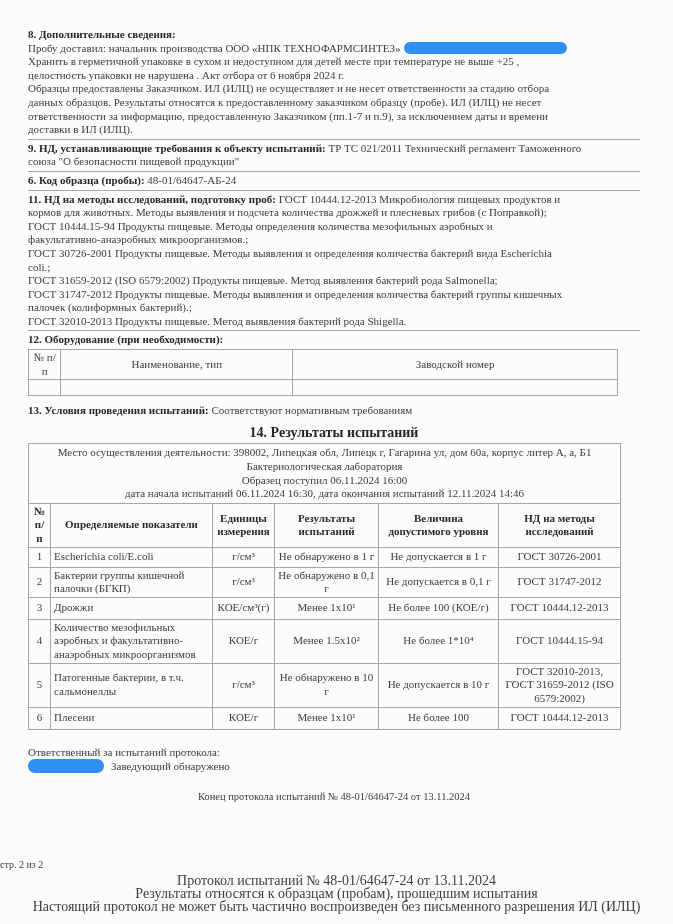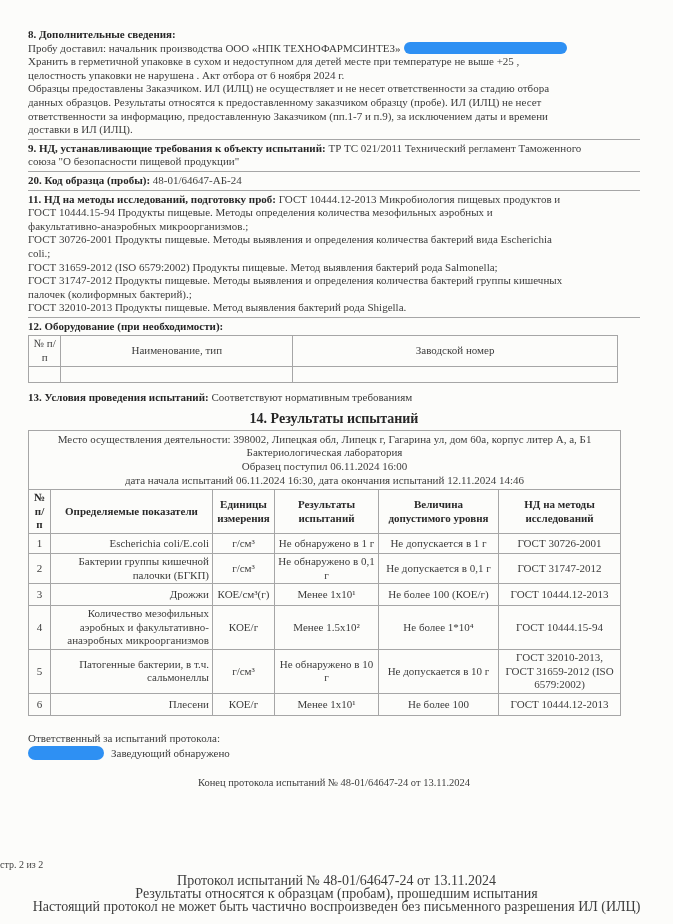--- a/index.html
+++ b/index.html
@@ -24,21 +24,21 @@
   .eq-table th { text-align:center; height:26px; }
   .eq-table td { height:13px; }
 
   .sec13 { margin-top:8px; }
   .h14 { text-align:center; font-weight:bold; font-size:14px; color:#262626; margin:8px 0 4px 0; }
 
   .res-table { width:592px; }
   .res-table td { text-align:center; }
   .res-table .info td { padding:2px 16px; }
   .res-table .hdr td { font-weight:bold; color:#2a2a2a; height:30px; }
-  .res-table td.indicator { text-align:right; }
+  .res-table td.indicator { text-align:left; }
 
   .sig { margin-top:16px; }
   .end-line { text-align:center; font-size:10.5px; margin-top:16px; }
 
   .page-num { position:absolute; top:858px; left:0; width:568px; text-align:left; font-size:10px; }
   .footer-lines { position:absolute; top:874px; left:0; width:673px; text-align:center; font-size:14px; line-height:13px; }
 </style>
 </head>
 <body>
 
@@ -55,25 +55,26 @@
       <div class="ln">ответственности за информацию, предоставленную Заказчиком (пп.1-7 и п.9), за исключением даты и времени</div>
       <div class="ln">доставки в ИЛ (ИЛЦ).</div>
     </div>
 
     <div class="sec">
       <div class="ln"><b>9. НД, устанавливающие требования к объекту испытаний:</b> <span>ТР ТС 021/2011 Технический регламент Таможенного</span></div>
       <div class="ln">союза "О безопасности пищевой продукции"</div>
     </div>
 
     <div class="sec">
-      <div class="ln"><b>20. Код образца (пробы):</b> <span>48-01/64647-АБ-24</span></div>
+      <div class="ln"><b>6. Код образца (пробы):</b> <span>48-01/64647-АБ-24</span></div>
     </div>
 
     <div class="sec">
       <div class="ln"><b>11. НД на методы исследований, подготовку проб:</b> <span>ГОСТ 10444.12-2013 Микробиология пищевых продуктов и</span></div>
+      <div class="ln">кормов для животных. Методы выявления и подсчета количества дрожжей и плесневых грибов (с Поправкой);</div>
       <div class="ln">ГОСТ 10444.15-94 Продукты пищевые. Методы определения количества мезофильных аэробных и</div>
       <div class="ln">факультативно-анаэробных микроорганизмов.;</div>
       <div class="ln">ГОСТ 30726-2001 Продукты пищевые. Методы выявления и определения количества бактерий вида Escherichia</div>
       <div class="ln">coli.;</div>
       <div class="ln">ГОСТ 31659-2012 (ISO 6579:2002) Продукты пищевые. Метод выявления бактерий рода Salmonella;</div>
       <div class="ln">ГОСТ 31747-2012 Продукты пищевые. Методы выявления и определения количества бактерий группы кишечных</div>
       <div class="ln">палочек (колиформных бактерий).;</div>
       <div class="ln">ГОСТ 32010-2013 Продукты пищевые. Метод выявления бактерий рода Shigella.</div>
     </div>
 

